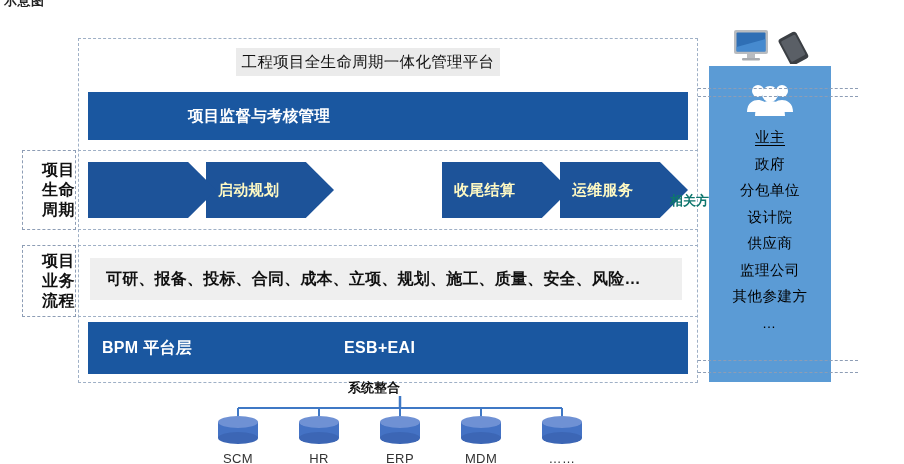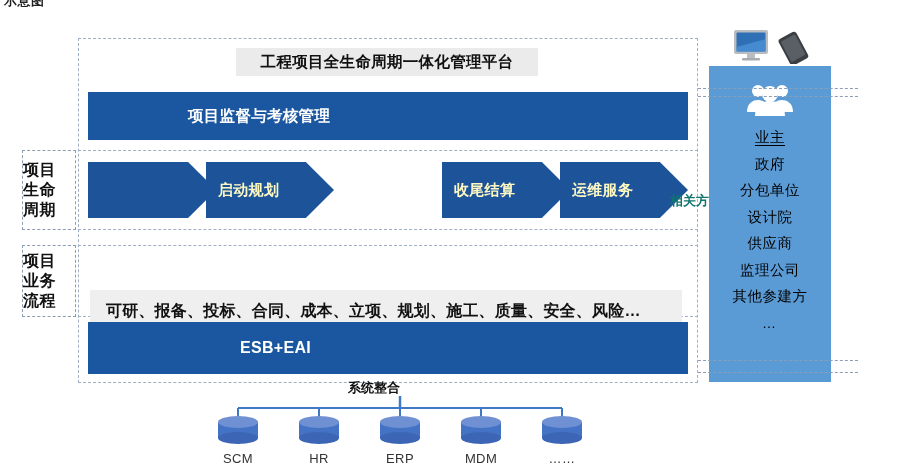--- a/index.html
+++ b/index.html
@@ -28,21 +28,21 @@
     white-space: nowrap;
   }
 
   
   .side-label {
     position: absolute;
     border: 1px dashed #8d9db5;
     box-sizing: border-box;
     display: flex;
     align-items: center;
-    justify-content: flex-start;
+    justify-content: flex-end;
     background: #fff;
   }
   .side-label span {
     font-size: 16px;
     font-weight: bold;
     color: #111;
     line-height: 1.25;
     text-align: center;
     letter-spacing: 0.5px;
   }
@@ -72,28 +72,28 @@
     pointer-events: none;
   }
   #band-lifecycle { top: 150px; height: 80px; }
   #band-process   { top: 245px; height: 72px; }
 
   
   .platform-title {
     position: absolute;
     left: 236px;
     top: 48px;
-    width: 302px;
+    width: 264px;
     height: 28px;
     background: #ebebeb;
     display: flex;
     align-items: center;
     justify-content: center;
     font-size: 15.5px;
-    font-weight: bold;
+    font-weight: normal;
     color: #111;
     letter-spacing: 0.3px;
   }
 
   
   .portal-bar {
     position: absolute;
     left: 88px;
     top: 92px;
     width: 600px;
@@ -160,21 +160,20 @@
     background: #efefef;
     display: flex;
     align-items: center;
     padding-left: 16px;
     box-sizing: border-box;
     font-size: 16px;
     font-weight: bold;
     color: #111;
     letter-spacing: 0.2px;
     white-space: nowrap;
-    margin-top: 32px;
   }
 
   
   .bpm-bar {
     position: absolute;
     left: 88px;
     top: 322px;
     width: 600px;
     height: 52px;
     background: #1a57a0;
@@ -304,20 +303,21 @@
   <div class="chev" style="left:118px">启动规划</div>
   <div class="chev" style="left" :="" hidden=""></div>
   <div class="chev" style="left:354px">收尾结算</div>
   <div class="chev" style="left:472px">运维服务</div>
 </div>
 <div class="stakeholder-label">相关方</div>
 
 <div class="process-bar">可研、报备、投标、合同、成本、立项、规划、施工、质量、安全、风险…</div>
 
 <div class="bpm-bar">
+  <div class="cell a">BPM  平台层</div>
   <div class="cell b">ESB+EAI</div>
 </div>
 
 <div class="devices">
   <svg width="90" height="36" viewBox="0 0 90 36">
     <g>
       <rect x="4" y="2" width="34" height="24" rx="2" fill="#b9bcc0"></rect>
       <rect x="6.5" y="4.5" width="29" height="19" rx="1" fill="#2f6fb5"></rect>
       <path d="M6.5 19 L35.5 11 L35.5 23.5 L6.5 23.5 Z" fill="#4a8fd4" opacity="0.85"></path>
       <rect x="17" y="26" width="8" height="4" fill="#b9bcc0"></rect>

